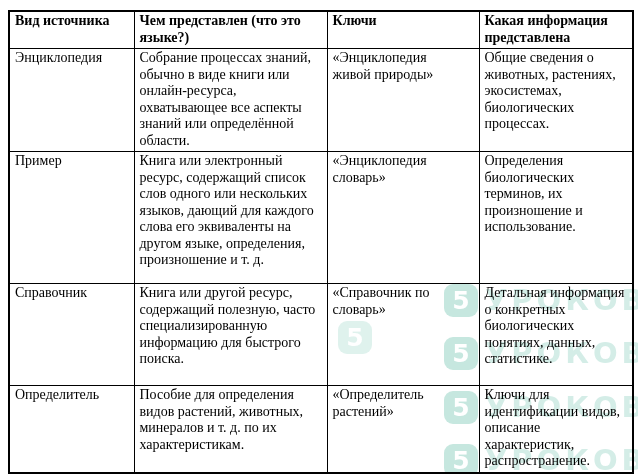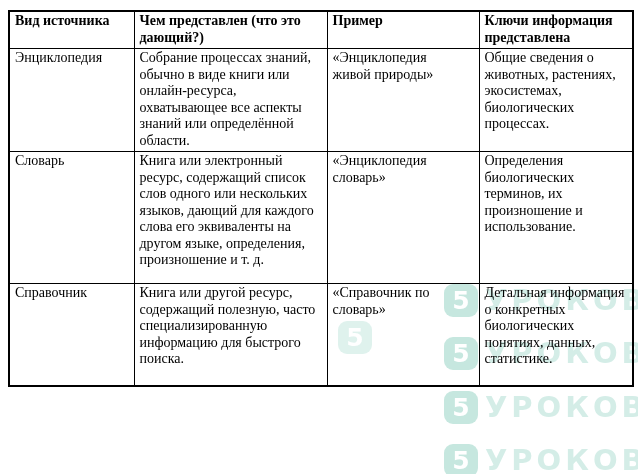--- a/index.html
+++ b/index.html
@@ -96,38 +96,44 @@
 <table class="doc-table">
   <colgroup>
     <col style="width:125px">
     <col style="width:193px">
     <col style="width:152px">
     <col style="width:154px">
   </colgroup>
   <thead>
     <tr class="r-header">
       <th>Вид источника</th>
-      <th>Чем представлен (что это дающий?)</th>
-      <th class="col-example">Пример</th>
-      <th>Ключи информация представлена</th>
+      <th>Чем представлен (что это языке?)</th>
+      <th class="col-example">Ключи</th>
+      <th>Какая информация представлена</th>
     </tr>
   </thead>
   <tbody>
     <tr class="r-0">
       <td>Энциклопедия</td>
       <td>Собрание процессах знаний, обычно в виде книги или онлайн-ресурса, охватывающее все аспекты знаний или определённой области.</td>
       <td class="col-example">«Энциклопедия живой природы»</td>
       <td>Общие сведения о животных, растениях, экосистемах, биологических процессах.</td>
     </tr>
     <tr class="r-1">
-      <td>Словарь</td>
+      <td>Пример</td>
       <td>Книга или электронный ресурс, содержащий список слов одного или нескольких языков, дающий для каждого слова его эквиваленты на другом языке, определения, произношение и т. д.</td>
       <td class="col-example">«Энциклопедия словарь»</td>
       <td>Определения биологических терминов, их произношение и использование.</td>
     </tr>
     <tr class="r-2">
       <td>Справочник</td>
       <td>Книга или другой ресурс, содержащий полезную, часто специализированную информацию для быстрого поиска.</td>
       <td class="col-example">«Справочник по словарь»</td>
       <td>Детальная информация о конкретных биологических понятиях, данных, статистике.</td>
     </tr>
+    <tr class="r-3">
+      <td>Определитель</td>
+      <td>Пособие для определения видов растений, животных, минералов и т. д. по их характеристикам.</td>
+      <td class="col-example">«Определитель растений»</td>
+      <td>Ключи для идентификации видов, описание характеристик, распространение.</td>
+    </tr>
   </tbody>
 </table>
 
 </body></html>

